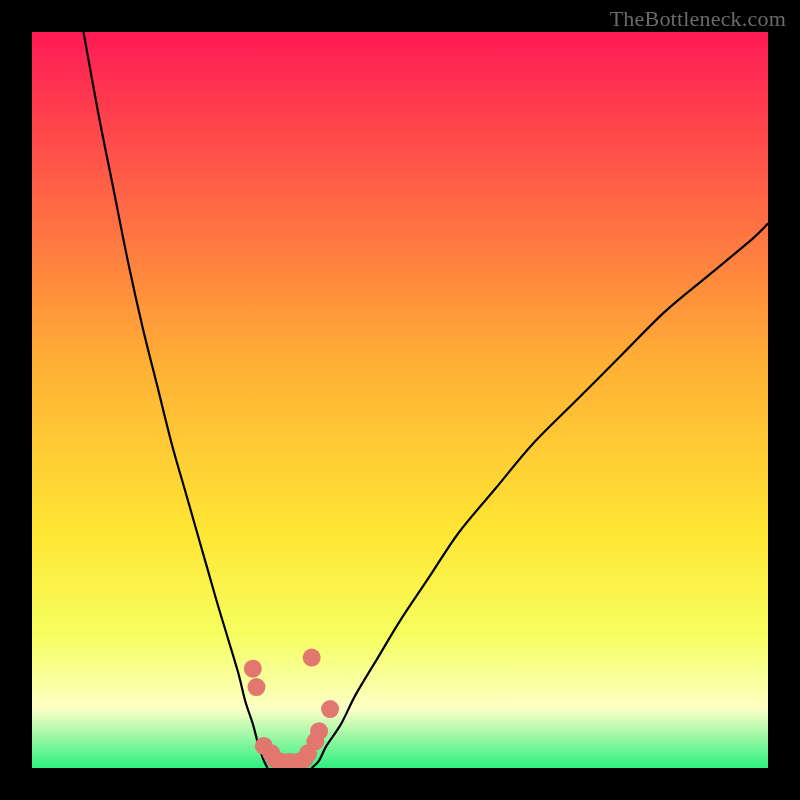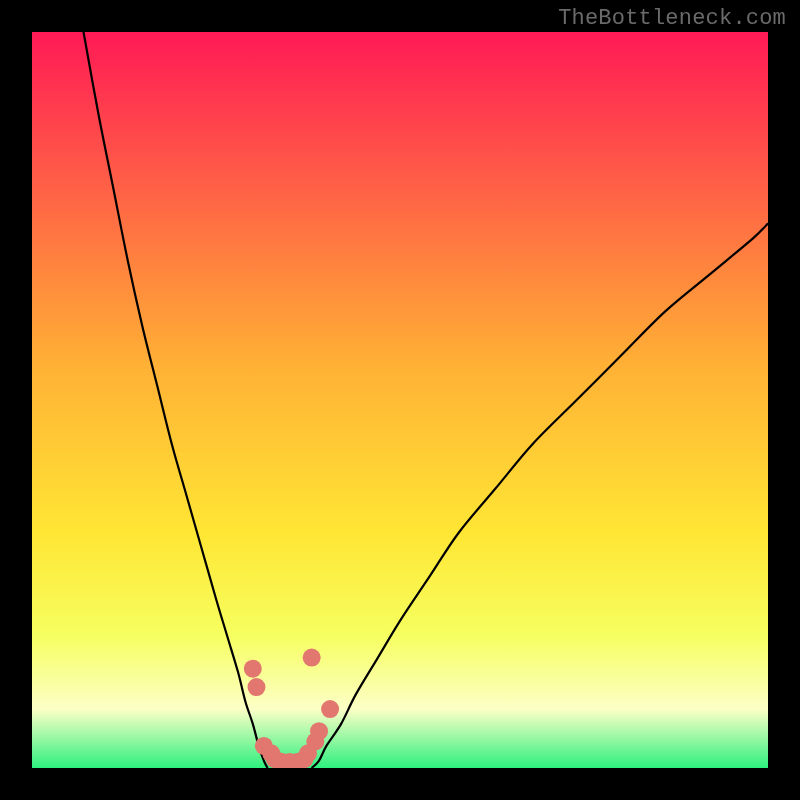--- a/index.html
+++ b/index.html
@@ -22,21 +22,21 @@
     position: absolute;
     left: 32px;
     top: 32px;
     width: 736px;
     height: 736px;
   }
   .watermark {
     position: absolute;
     top: 6px;
     right: 14px;
-    font-family: Liberation Mono, monospace;
+    font-family: Liberation Serif, serif;
     font-size: 22px;
     font-weight: 500;
     color: #6a6a6a;
     letter-spacing: 0.2px;
   }
 </style>
 </head>
 <body>
 
 <div class="frame">

